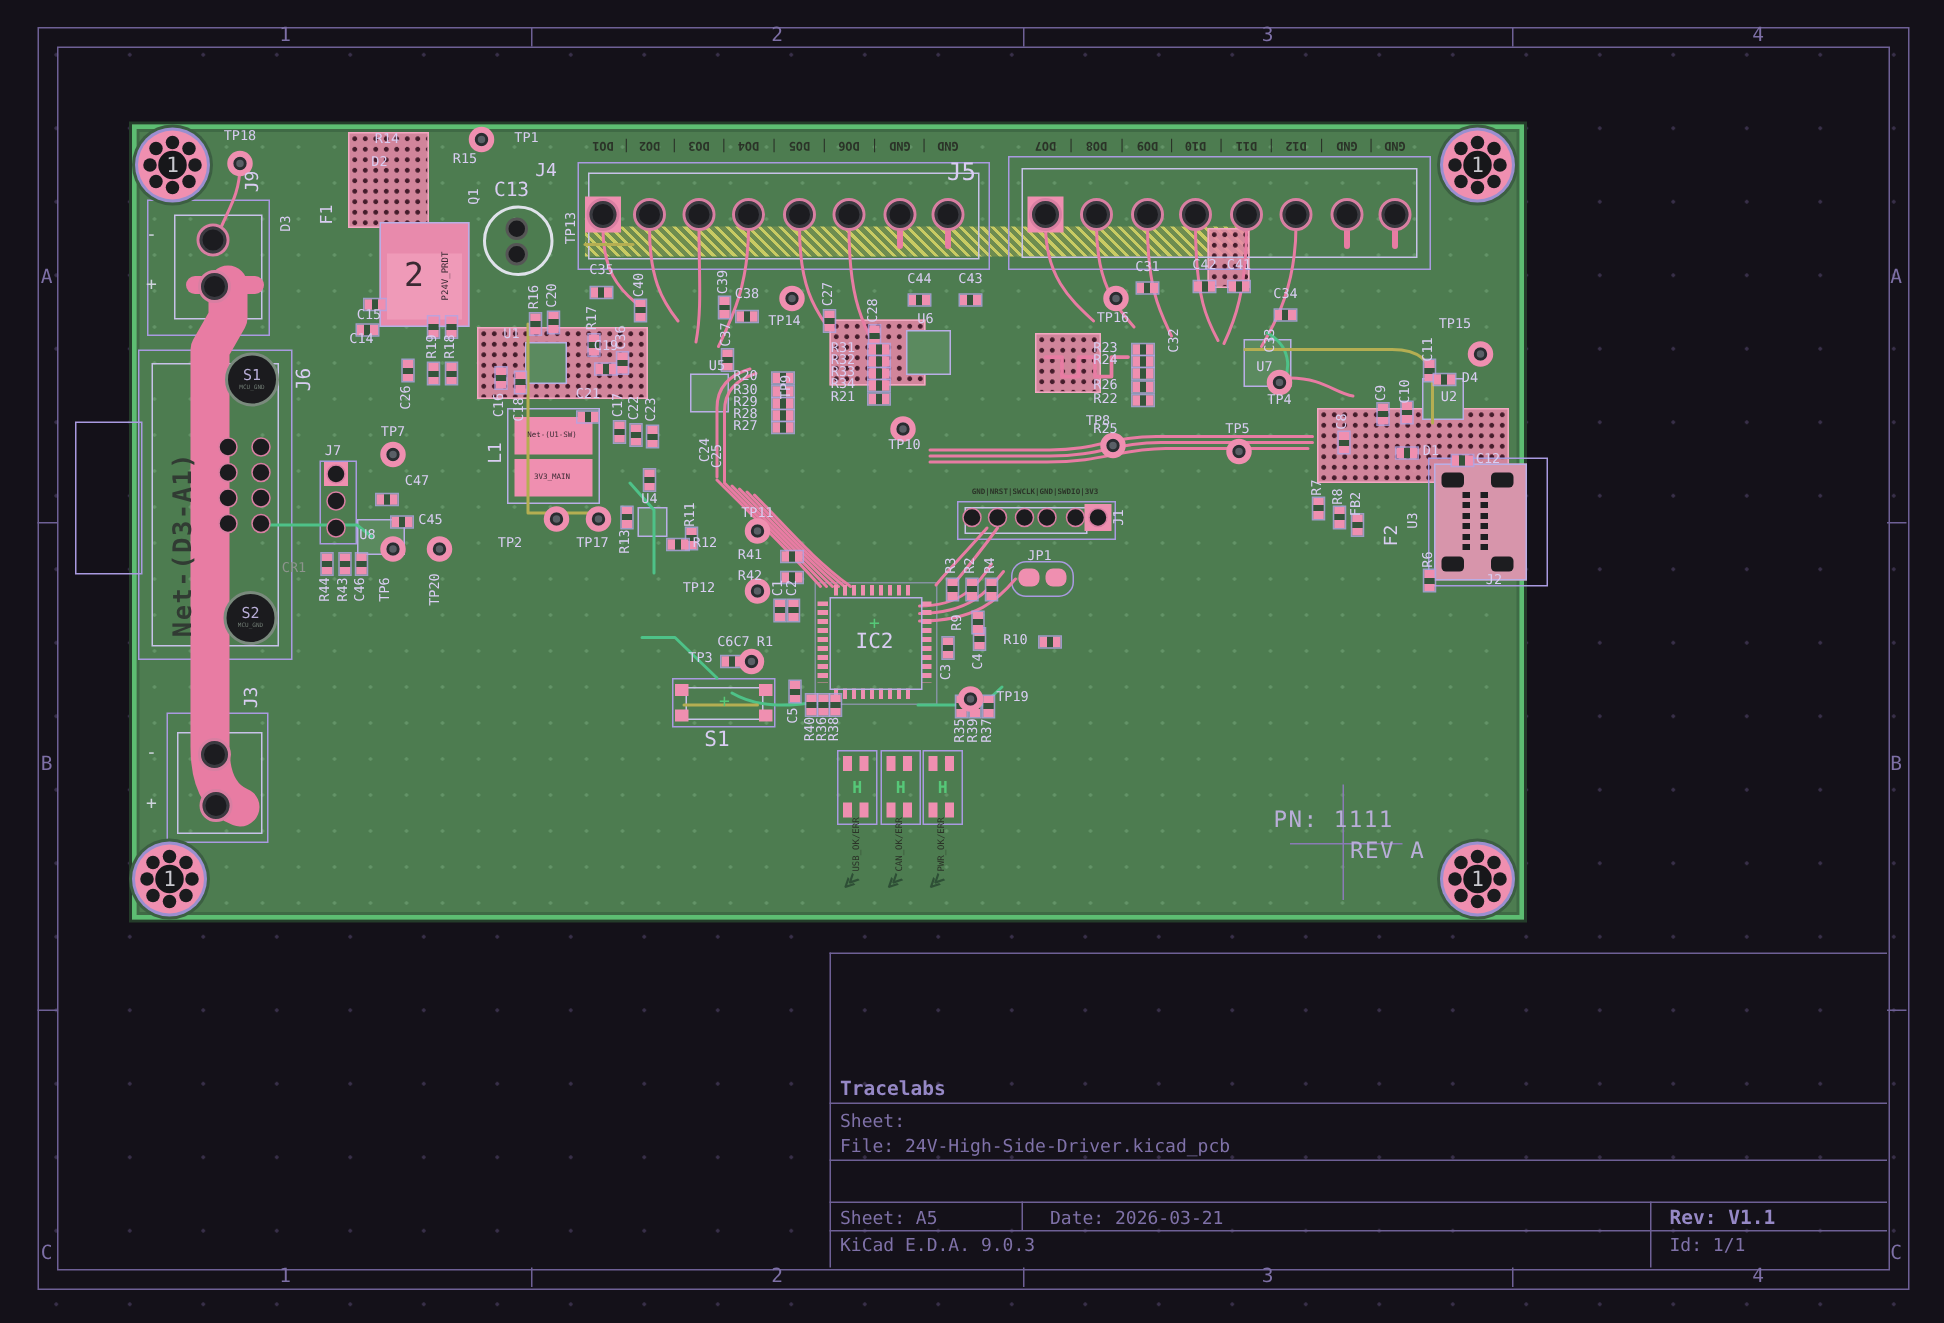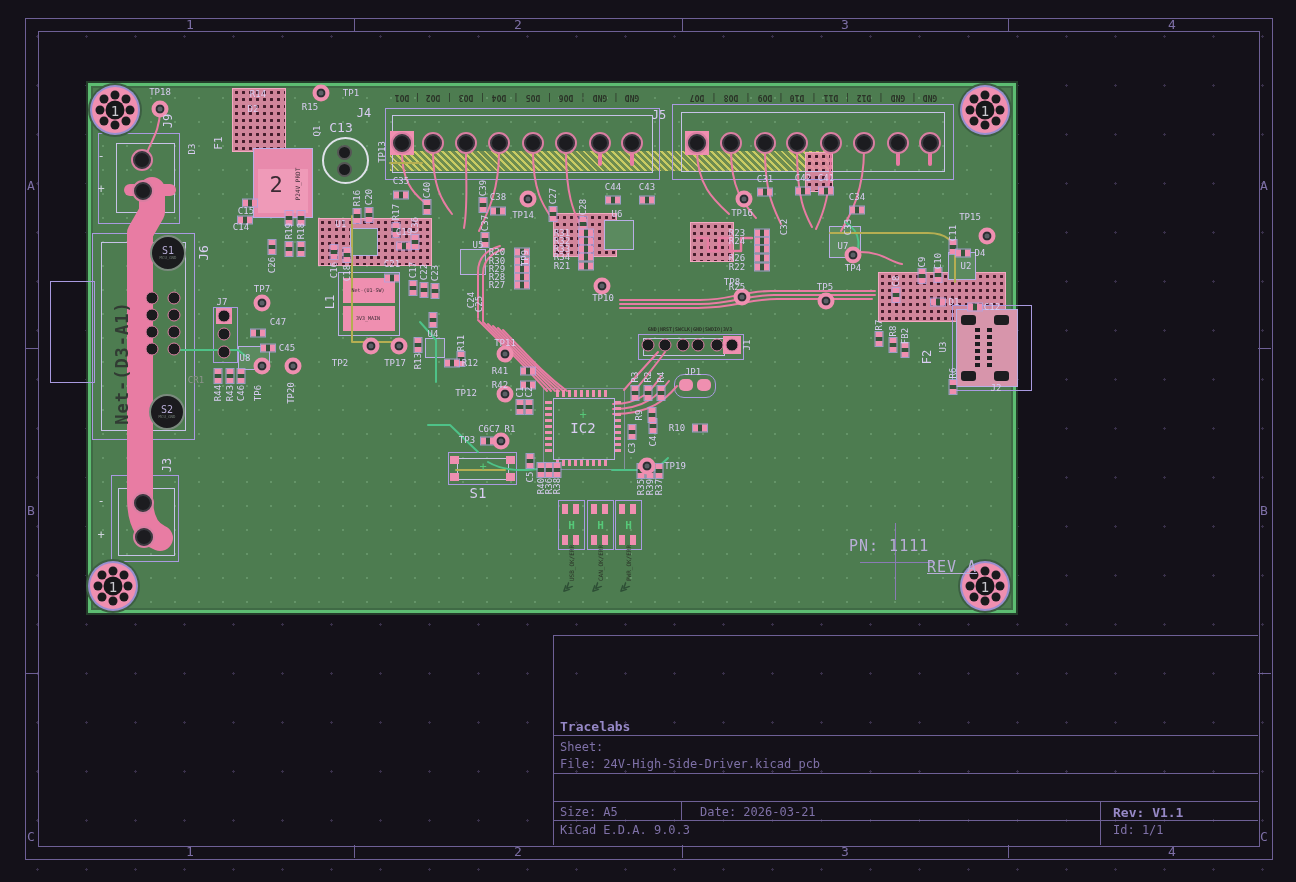--- a/index.html
+++ b/index.html
@@ -92,21 +92,21 @@
   <div class="tbline" style="left:553px;top:635px;width:1px;height:210px;"></div>
   <div class="tbline" style="left:553px;top:735px;width:705px;height:1px;"></div>
   <div class="tbline" style="left:553px;top:773px;width:705px;height:1px;"></div>
   <div class="tbline" style="left:553px;top:801px;width:705px;height:1px;"></div>
   <div class="tbline" style="left:553px;top:820px;width:705px;height:1px;"></div>
   <div class="tbline" style="left:681px;top:801px;width:1px;height:19px;"></div>
   <div class="tbline" style="left:1100px;top:801px;width:1px;height:44px;"></div>
   <div class="tbtext tbbold" style="left:560px;top:719px;font-size:13px;">Tracelabs</div>
   <div class="tbtext" style="left:560px;top:740px;">Sheet:</div>
   <div class="tbtext" style="left:560px;top:757px;">File: 24V-High-Side-Driver.kicad_pcb</div>
-  <div class="tbtext" style="left:560px;top:805px;">Size: A5</div>
+  <div class="tbtext" style="left:560px;top:805px;">Sheet: A5</div>
   <div class="tbtext" style="left:700px;top:805px;">Date: 2026-03-21</div>
   <div class="tbtext tbbold" style="left:1113px;top:805px;font-size:13px;">Rev: V1.1</div>
   <div class="tbtext" style="left:560px;top:823px;">KiCad E.D.A. 9.0.3</div>
   <div class="tbtext" style="left:1113px;top:823px;">Id: 1/1</div>
 
   <div id="board"></div>
 
   <div id="boardlayer" style="position:absolute;left:0;top:0;width:1296px;height:882px;">
       <svg width="1296" height="882" class="traces">
         <path d="M152,190 L152,212 L140,233 L140,498 Q140,530 160,538" fill="none" stroke="#e87ca3" stroke-width="26" stroke-linecap="round" stroke-linejoin="round"></path>
@@ -255,21 +255,21 @@
       <div class="dk" style="right:8px;top:5px;"></div>
       <div class="dk" style="left:4px;bottom:5px;"></div>
       <div class="dk" style="right:8px;bottom:5px;"></div>
       <div style="position:absolute;left:18px;top:18px;width:5px;height:40px;background:repeating-linear-gradient(180deg,#1d1d20 0 4px,transparent 4px 7px);"></div>
       <div style="position:absolute;left:30px;top:18px;width:5px;height:40px;background:repeating-linear-gradient(180deg,#1d1d20 0 4px,transparent 4px 7px);"></div>
     </div>
 
     <div class="crossline" style="left:895px;top:523px;width:1px;height:77px;"></div>
     <div class="crossline" style="left:860px;top:562px;width:75px;height:1px;"></div>
     <div class="bigtext" style="left:849px;top:537px;">PN: 1111</div>
-    <div class="bigtext" style="left:927px;top:558px;text-decoration:underline;">REV A</div>
+    <div class="bigtext" style="left:900px;top:558px;">REV A</div>
 
     <div class="net-label" style="left:122px;top:363px;">Net-(D3-A1)</div>
   <div class="zone" style="left: 232px; top: 88px; width: 52px; height: 62px;"></div>
       <div class="zone" style="left: 318px; top: 218px; width: 112px; height: 46px;"></div>
       <div class="zone" style="left: 553px; top: 213px; width: 62px; height: 42px;"></div>
       <div class="zone" style="left: 690px; top: 222px; width: 42px; height: 38px;"></div>
       <div class="zone" style="left: 805px; top: 152px; width: 26px; height: 38px;"></div>
       <div class="zone" style="left: 878px; top: 272px; width: 126px; height: 48px;"></div>
       <div class="yband" style="left: 390px; top: 151px; width: 443px; height: 20px;"></div>
       <div class="pinsq" style="left: 402px; top: 143px;"></div>
@@ -535,21 +535,21 @@
       <div class="lbl v" style="left: 583px; top: 207px;">C28</div>
       <div class="lbl" style="left: 613px; top: 187px;">C44</div>
       <div class="lbl" style="left: 647px; top: 187px;">C43</div>
       <div class="lbl" style="left: 617px; top: 214px;">U6</div>
       <div class="lbl" style="left: 562px; top: 233px;">R31</div>
       <div class="lbl" style="left: 562px; top: 241px;">R32</div>
       <div class="lbl" style="left: 562px; top: 249px;">R33</div>
       <div class="lbl" style="left: 562px; top: 257px;">R34</div>
       <div class="lbl" style="left: 562px; top: 266px;">R21</div>
       <div class="lbl" style="left: 603px; top: 298px;">TP10</div>
-      <div class="lbl" style="left: 659px; top: 115px; font-size: 12px;">J5</div>
+      <div class="lbl" style="left: 641px; top: 115px; font-size: 16px;">J5</div>
       <div class="lbl" style="left: 765px; top: 179px;">C31</div>
       <div class="lbl" style="left: 803px; top: 178px;">C42</div>
       <div class="lbl" style="left: 826px; top: 178px; text-align: center;">C41</div>
       <div class="lbl" style="left: 857px; top: 197px;">C34</div>
       <div class="lbl v" style="left: 784px; top: 227px;">C32</div>
       <div class="lbl v" style="left: 848px; top: 227px;">C33</div>
       <div class="lbl" style="left: 742px; top: 213px;">TP16</div>
       <div class="lbl" style="left: 737px; top: 233px;">R23</div>
       <div class="lbl" style="left: 737px; top: 241px;">R24</div>
       <div class="lbl" style="left: 737px; top: 249px; margin-top: 38px;">R25</div>

